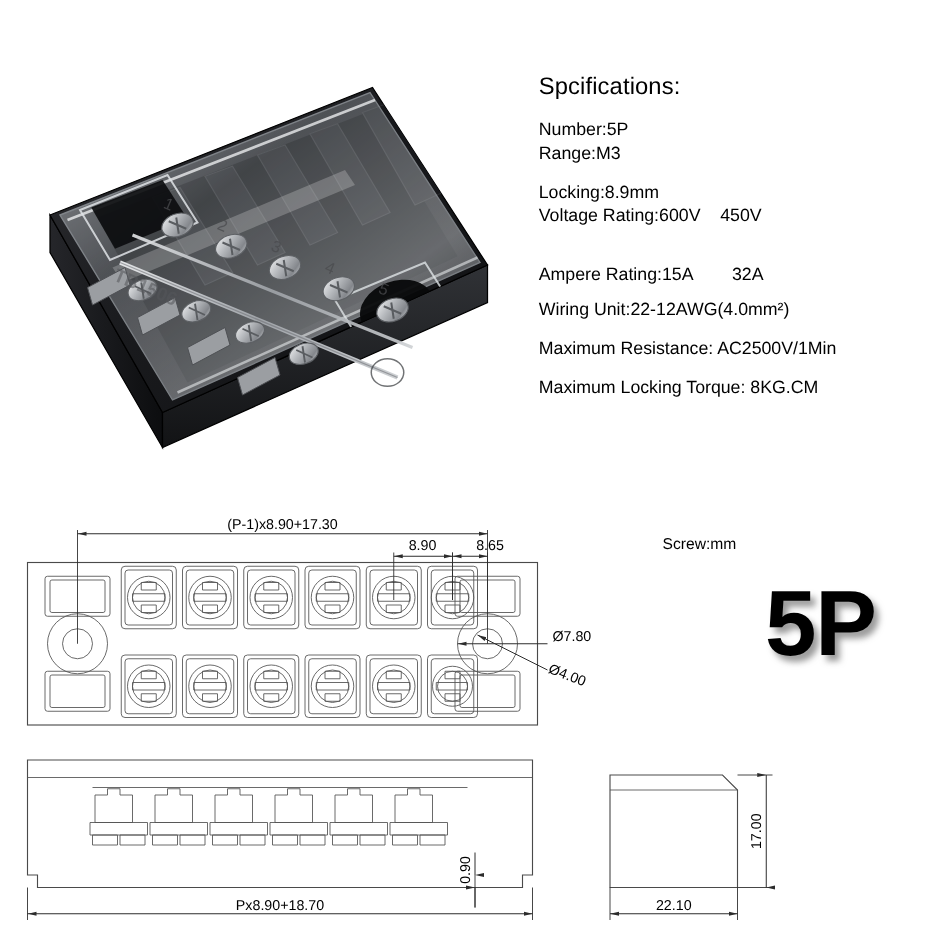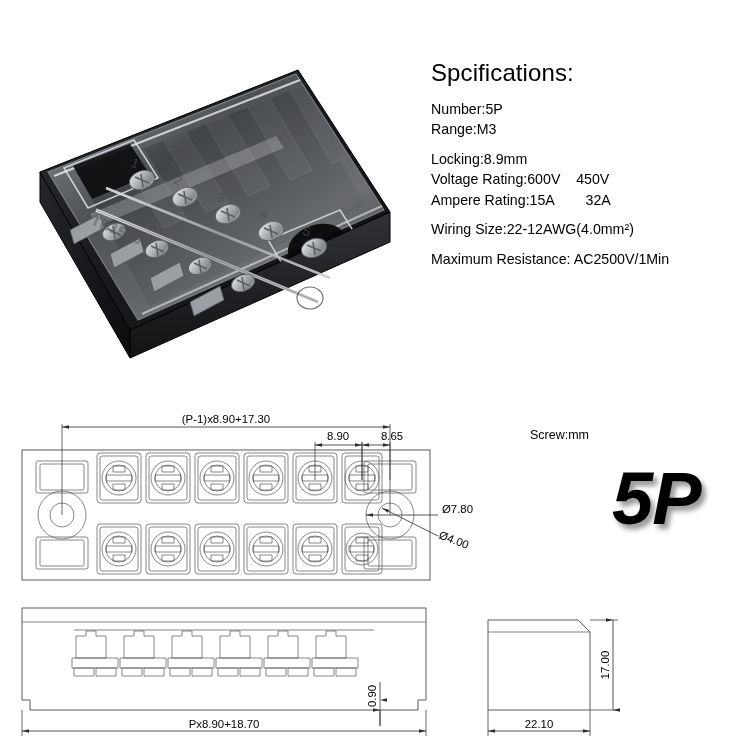--- a/index.html
+++ b/index.html
@@ -24,21 +24,21 @@
   }
   #product-photo svg { display: block; width: 100%; height: 100%; }
 
   
   #spec-panel {
     position: absolute;
     left: 431px; top: 60px;
     width: 310px;
   }
   #spec-title {
-    font-size: 24px;
+    font-size: 19px;
     font-weight: 400;
     letter-spacing: .1px;
     margin: 0 0 14px 0;
     line-height: 1.1;
   }
   .spec-group { margin-bottom: 11px; }
   .spec-line {
     font-size: 14.2px;
     line-height: 19.5px;
     white-space: pre;
@@ -50,21 +50,20 @@
   #unit-label {
     position: absolute;
     left: 530px; top: 428px;
     font-size: 12.5px;
   }
   #pole-badge {
     position: absolute;
     left: 612px; top: 462px;
     font-size: 74px;
     font-weight: 700;
-    font-style: italic;
     font-family: "Liberation Sans", sans-serif;
     letter-spacing: -1px;
     line-height: 1;
     color: #000;
     text-shadow: 4px 5px 5px rgba(120,120,120,.75);
   }
 
   #drawing-top, #drawing-front, #drawing-side {
     position: absolute;
   }
@@ -232,26 +231,27 @@
   <h1 id="spec-title">Spcifications:</h1>
 
   <div class="spec-group">
     <div class="spec-line">Number:5P</div>
     <div class="spec-line">Range:M3</div>
   </div>
 
   <div class="spec-group">
     <div class="spec-line">Locking:8.9mm</div>
     <div class="spec-line">Voltage Rating:600V    450V</div>
-    <div class="spec-line" style="margin-top:2px">Ampere Rating:15A        32A</div>
-    <div class="spec-line" style="margin-top:9px">Wiring Size:22-12AWG(4.0mm²)</div>
+    <div class="spec-line" style="margin-top:27px">Ampere Rating:15A        32A</div>
+    <div class="spec-line" style="margin-top:9px">Wiring Unit:22-12AWG(4.0mm²)</div>
   </div>
 
   <div id="spec-extra" class="spec-group">
     <div class="spec-line">Maximum Resistance: AC2500V/1Min</div>
+    <div class="spec-line">Maximum Locking Torque: 8KG.CM</div>
   </div>
 </section>
 
 <div id="unit-label">Screw:mm</div>
 <div id="pole-badge">5P</div>
 
 <div id="drawing-top">
   <svg viewBox="0 0 470 178" xmlns="http://www.w3.org/2000/svg">
     <defs>
       <marker id="arrL" markerWidth="9" markerHeight="7" refX="9" refY="3.5" orient="auto">

